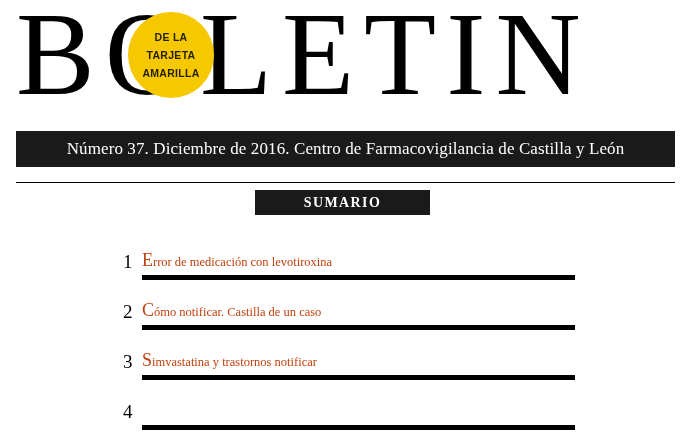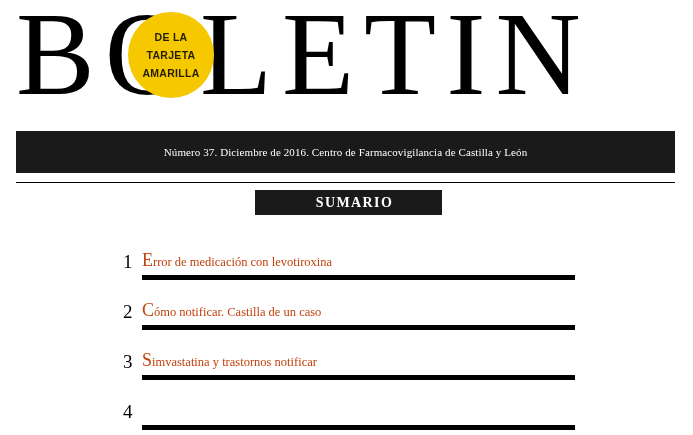--- a/index.html
+++ b/index.html
@@ -55,28 +55,28 @@
     letter-spacing: 0.3px;
   }
   .logo-circle span { display: block; }
 
   
   .issue-bar {
     position: absolute;
     left: 16px;
     top: 131px;
     width: 659px;
-    height: 42px;
+    height: 36px;
     background: #1a1a1a;
     color: #ffffff;
     display: flex;
     align-items: center;
     justify-content: center;
     font-family: "Liberation Serif", serif;
-    font-size: 11px;
+    font-size: 17px;
     letter-spacing: 0.1px;
   }
 
   
   .sumario-rule {
     position: absolute;
     left: 16px;
     top: 182px;
     width: 659px;
     height: 1px;
@@ -90,21 +90,20 @@
     height: 25px;
     background: #1a1a1a;
     color: #ffffff;
     display: flex;
     align-items: center;
     justify-content: center;
     font-family: "Liberation Serif", serif;
     font-weight: 700;
     font-size: 14px;
     letter-spacing: 1.4px;
-    padding-left: 12px;
   }
 
   
   .toc {
     position: absolute;
     left: 0;
     top: 232px;
     width: 693px;
   }
   .toc-item {

